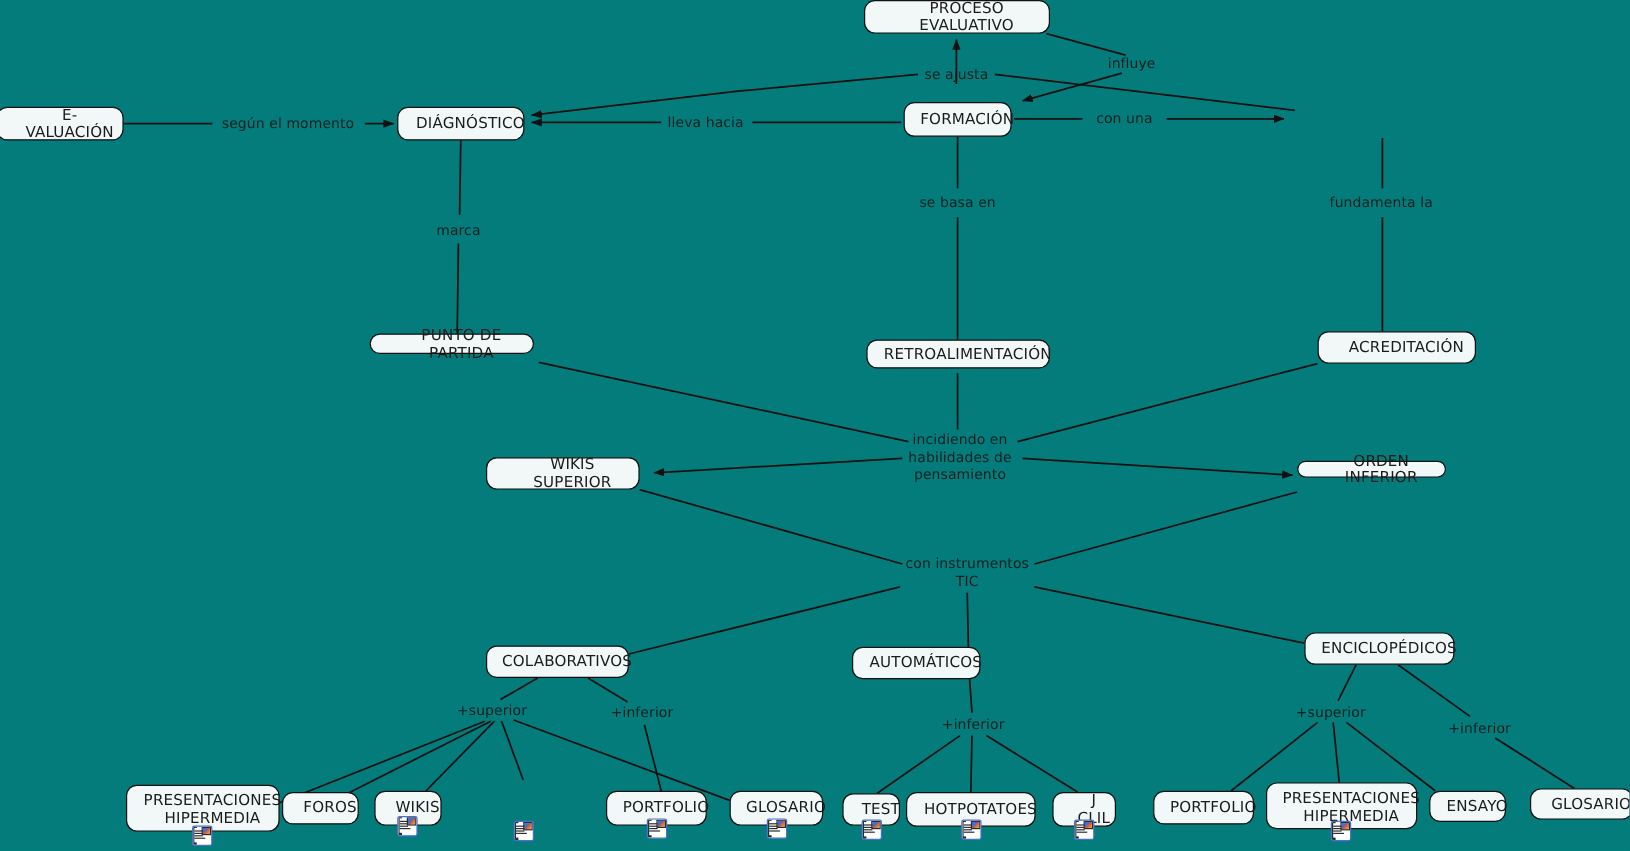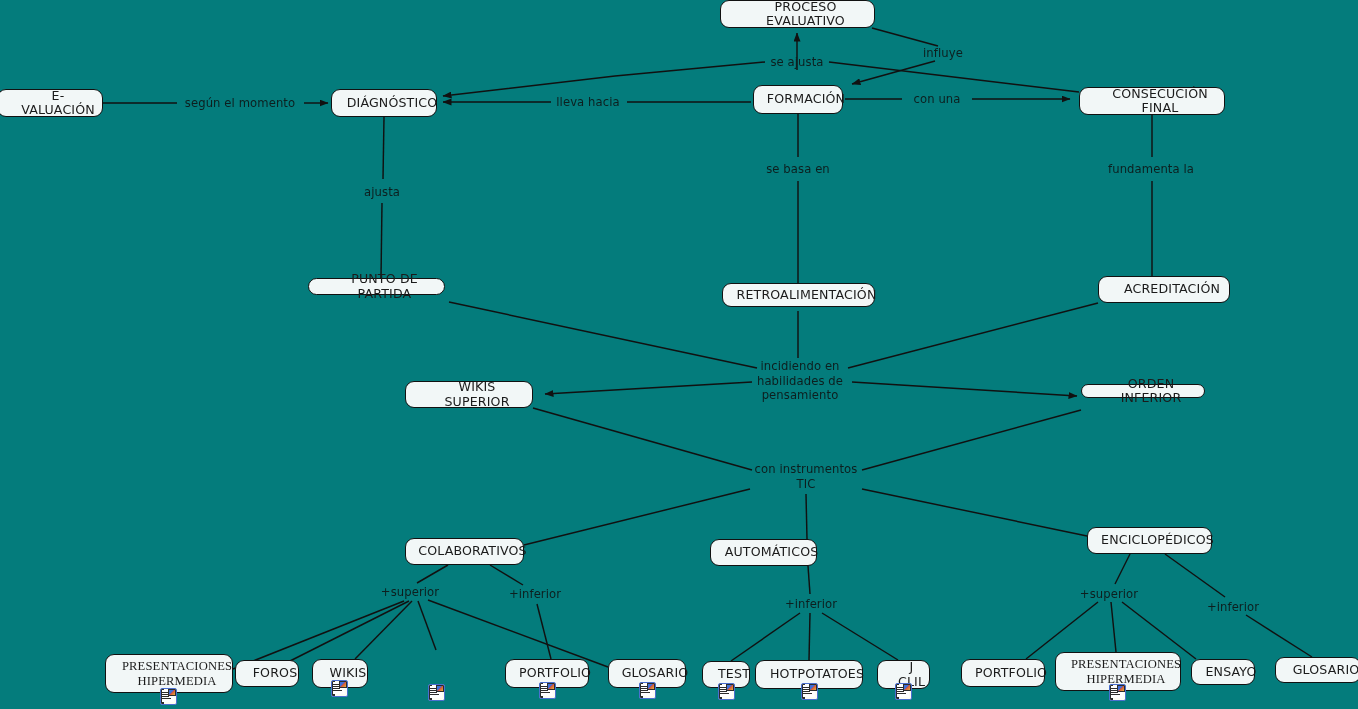--- a/index.html
+++ b/index.html
@@ -35,21 +35,20 @@
     padding: 4px 8px 4px 24px;
     box-sizing: border-box;
     white-space: pre-line;
     display: flex;
     align-items: center;
     justify-content: center;
     letter-spacing: 0.15px;
   }
   .node.two-line {
     line-height: 15px;
-    font-family: Liberation Serif, serif;
   }
   .link-label {
     position: absolute;
     color: #0d1f1f;
     font-size: 11.6px;
     line-height: 14.6px;
     text-align: center;
     white-space: pre-line;
     background: transparent;
     transform: translate(-50%, -50%);
@@ -166,21 +165,20 @@
   </svg>
 
   <div class="node" style="left:720px;top:0px;width:155px;height:28px">PROCESO EVALUATIVO</div>
 
   <div class="node" style="left:-3px;top:89px;width:106px;height:28px">E-VALUACIÓN</div>
 
   <div class="node" style="left:331px;top:89px;width:106px;height:28px">DIÁGNÓSTICO</div>
 
   <div class="node" style="left:753px;top:85px;width:90px;height:29px">FORMACIÓN</div>
 
-  <div class="node" style="left:1079px;top:87px;width:146px;height:28px">CONSECUCIÓN FINAL</div>
 
   <div class="node" style="left:308px;top:278px;width:137px;height:17px">PUNTO DE PARTIDA</div>
 
   <div class="node" style="left:722px;top:283px;width:153px;height:24px">RETROALIMENTACIÓN</div>
 
   <div class="node" style="left:1098px;top:276px;width:132px;height:27px">ACREDITACIÓN</div>
 
   <div class="node" style="left:405px;top:381px;width:128px;height:27px">WIKIS SUPERIOR</div>
 
   <div class="node" style="left:1081px;top:384px;width:124px;height:14px">ORDEN INFERIOR</div>
@@ -261,21 +259,21 @@
 
   <div class="node" style="left:1191px;top:659px;width:64px;height:26px">ENSAYO</div>
 
   <div class="node" style="left:1275px;top:657px;width:86px;height:26px">GLOSARIO</div>
 
   <div class="link-label" style="left:240px;top:103px">según el momento</div>
   <div class="link-label" style="left:588px;top:102px">lleva hacia</div>
   <div class="link-label" style="left:797px;top:62px">se ajusta</div>
   <div class="link-label" style="left:943px;top:53px">influye</div>
   <div class="link-label" style="left:937px;top:99px">con una</div>
-  <div class="link-label" style="left:382px;top:192px">ajusta</div>
+  <div class="link-label" style="left:382px;top:192px">marca</div>
   <div class="link-label" style="left:798px;top:169px">se basa en</div>
   <div class="link-label" style="left:1151px;top:169px">fundamenta la</div>
   <div class="link-label" style="left:800px;top:381px">incidiendo en
 habilidades de
 pensamiento</div>
   <div class="link-label" style="left:806px;top:477px">con instrumentos
 TIC</div>
   <div class="link-label" style="left:410px;top:592px">+superior</div>
   <div class="link-label" style="left:535px;top:594px">+inferior</div>
   <div class="link-label" style="left:811px;top:604px">+inferior</div>

